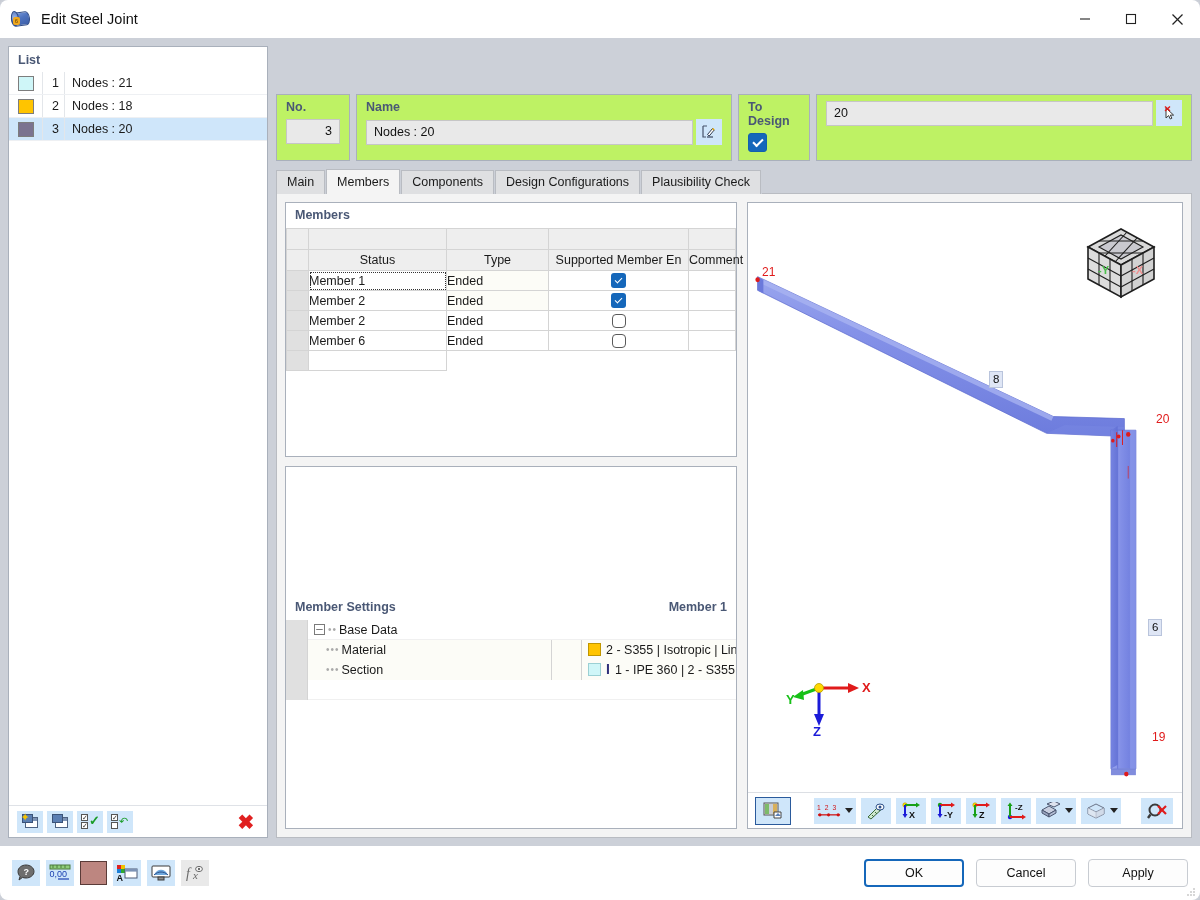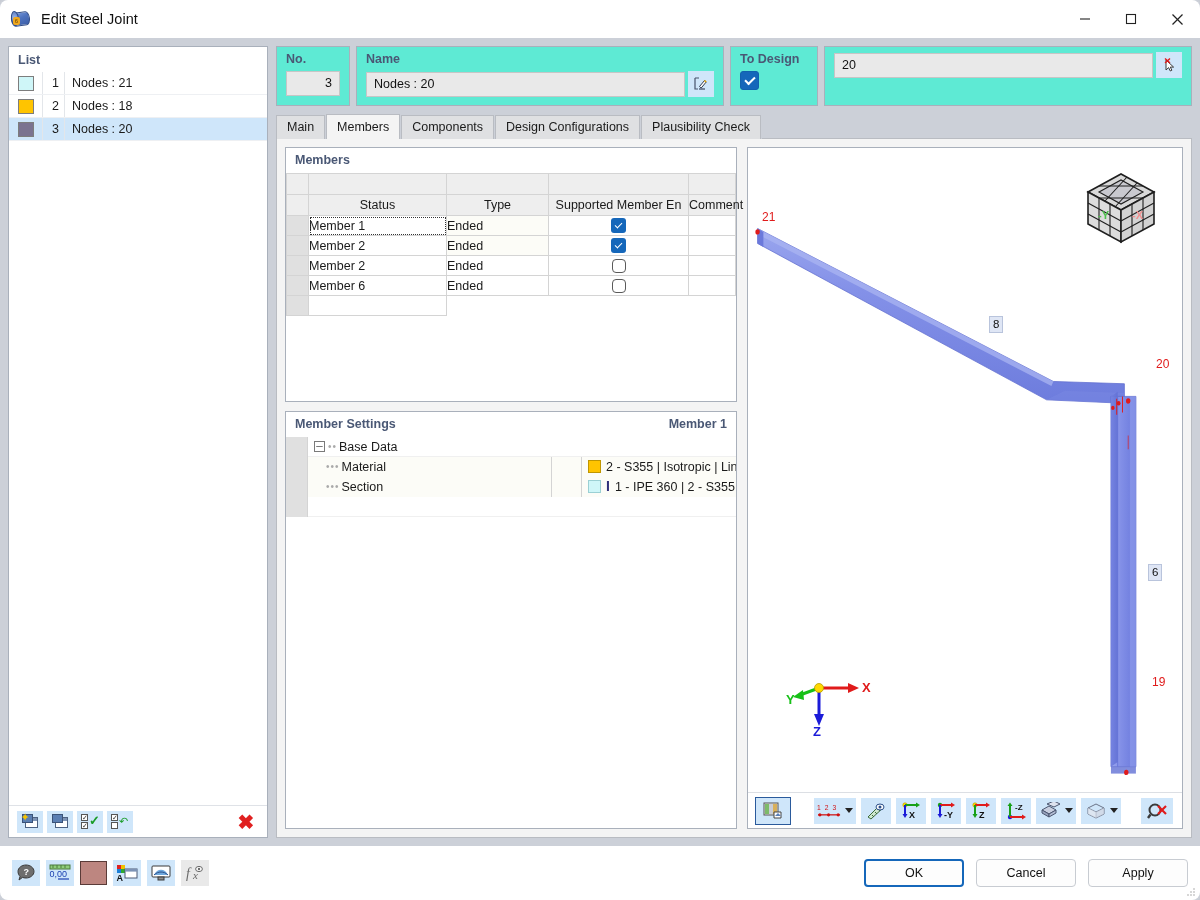--- a/index.html
+++ b/index.html
@@ -97,31 +97,31 @@
               font-size:7px; line-height:6px; text-align:center;}
   .chk-ico .c1{left:0;top:0;}
   .chk-ico .c2{left:0;top:8px;}
   .chk-ico .tick{ position:absolute; left:8px; top:0px; color:#1a9c28; font-size:13px; font-weight:bold; line-height:13px;}
   .chk-ico .arrow{ position:absolute; left:8px; top:2px; color:#1a9c28; font-size:11px; line-height:11px;}
   .red-x { color:#e02020; font-size:20px; font-weight:bold; line-height:18px; }
 
   
   .right-col{ flex:1; display:flex; flex-direction:column; min-width:0; }
   .top-fields{ display:flex; gap:6px; }
-  .fld-box{ background:#5eead4; border:1px solid #a9b0bb; padding:5px 9px 8px 9px; }
+  .fld-box{ background:#bef264; border:1px solid #a9b0bb; padding:5px 9px 8px 9px;margin-top:48px; }
   .fld-label{ font-weight:bold; color:#4a5875; font-size:12.5px; margin-bottom:5px; }
   .fld-row{ display:flex; align-items:center; gap:3px; }
   .inp {
     background:#e9e9e9; border:1px solid #c6c6c6; height:25px; line-height:23px;
     padding:0 7px; font-size:12.5px; color:#111;
   }
   .inp.ro-right{ text-align:right; }
   .box-no{ width:74px; }
   .box-name{ flex:1; }
-  .box-design{ width:88px; }
+  .box-design{ width:72px; }
   .box-assigned{ flex:1; }
   .name-inp{ flex:1; }
   .mini-btn{
     width:26px; height:26px; background:#cfe6fa; border:0; cursor:pointer;
     display:flex; align-items:center; justify-content:center; flex:0 0 26px;
   }
   .cbx-on {
     width:19px; height:19px; background:#1567ba; border:1px solid #1161ae; border-radius:3px;
     display:flex; align-items:center; justify-content:center; cursor:pointer;
   }
@@ -144,21 +144,21 @@
   }
 
   
   .tab-left{ width:452px; flex:0 0 452px; display:flex; flex-direction:column; gap:9px; min-height:0;}
   .group{ background:#fff; border:1px solid #a9b0bb; display:flex; flex-direction:column; min-height:0; }
   .group-head{
     font-weight:bold; color:#4a5875; font-size:12.5px; padding:5px 9px 6px 9px;
     display:flex; justify-content:space-between;
   }
   .members-group{ height:255px; flex:0 0 255px; }
-  .settings-group{ flex:1; }
+  .settings-group{ flex:1;justify-content:center; }
 
   table.grid{ border-collapse:collapse; width:100%; table-layout:fixed; font-size:12.5px;}
   table.grid th, table.grid td{ border:1px solid #d4d4d4; padding:0; height:20px;}
   .gh-spacer th{ background:#e7e7e7; height:11px; border-top:1px solid #d4d4d4;}
   table.grid th{ background:#eeeeee; font-weight:normal; text-align:center; height:21px;}
   .col-sel{ width:22px; }
   .col-status{ width:138px; }
   .col-type{ width:102px; }
   .col-sup{ width:140px; }
   .col-com{ width:auto; }

